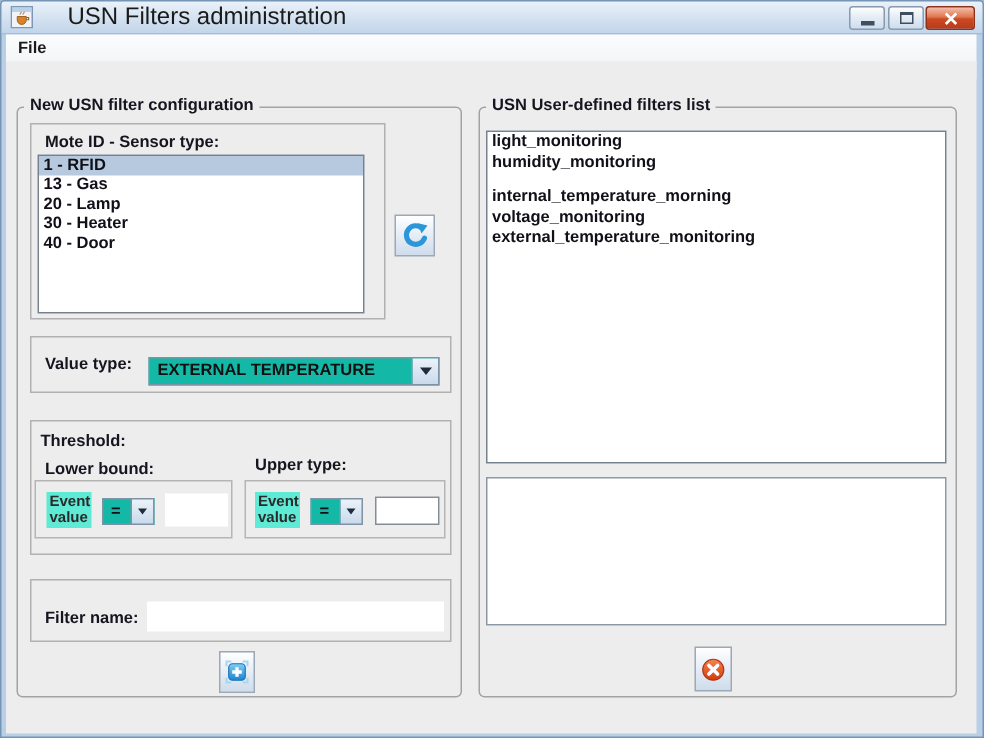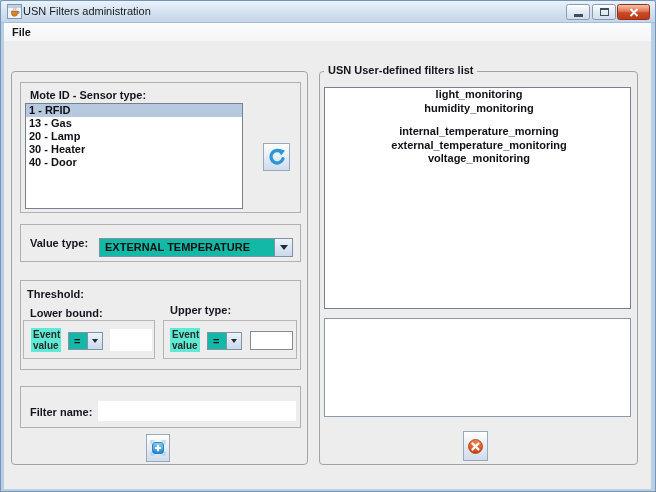--- a/index.html
+++ b/index.html
@@ -16,22 +16,22 @@
     color: #111;
   }
   
   .titlebar {
     position: absolute; left: 0; top: 0; width: 654px; height: 22px;
     background: linear-gradient(#eaf2fa, #d3e1f0 55%, #c3d5ea);
     border-bottom: 1px solid #a8bdd4;
   }
   .app-icon { position: absolute; left: 6px; top: 3px; width: 15px; height: 15px; }
   .win-title {
-    position: absolute; left: 22px; top: 0; line-height: 21px;
-    font-size: 11px; color: #1a1a1a; white-space: nowrap;
+    position: absolute; left: 44px; top: 0; line-height: 21px;
+    font-size: 16px; color: #1a1a1a; white-space: nowrap;
   }
   .winbtn {
     position: absolute; top: 3px; height: 16px;
     border-radius: 2.5px;
     display: flex; align-items: center; justify-content: center;
     cursor: default;
   }
   .winbtn.minb, .winbtn.maxb {
     width: 24px;
     background: linear-gradient(#fdfeff, #e5edf5 45%, #cfdded);
@@ -146,22 +146,23 @@
     </div>
   </div>
 
   <div class="menubar">
     <span class="menu-item">File</span>
   </div>
 
   <div class="content"></div>
 
   <div class="fieldset" style="left:10px; top:70px; width:297px; height:394px;">
-
-    <div class="subpanel" style="left:8px; top:10px; width:281px; height:131px;">
+    <span class="legend">New USN filter configuration</span>
+
+    <div class="subpanel" style="left:8px; top:10px; width:237px; height:131px;">
       <span class="lbl" style="left:9px; top:6px;">Mote ID - Sensor type:</span>
       <div class="listbox" style="left:4px; top:20px; width:218px; height:106px;">
         <div class="li selected">1 - RFID</div>
         <div class="li">13 - Gas</div>
         <div class="li">20 - Lamp</div>
         <div class="li">30 - Heater</div>
         <div class="li">40 - Door</div>
       </div>
       <div class="tool-btn" style="left:242px; top:60px; width:27px; height:28px;">
         <svg width="18" height="18" viewBox="0 0 18 18">
@@ -225,26 +226,26 @@
         <path d="M1 4.2 V1 H4.2 M11.8 1 H15 V4.2 M15 11.8 V15 H11.8 M4.2 15 H1 V11.8" fill="none" stroke="#a8d8f0" stroke-width="1.4"></path>
         <rect x="2.5" y="2.5" width="11" height="11" rx="2.5" fill="url(#gb)" stroke="#1d6fb8" stroke-width="0.8"></rect>
         <path d="M8 4.8 V11.2 M4.8 8 H11.2" stroke="#fff" stroke-width="2.2"></path>
       </svg>
     </div>
   </div>
 
   <div class="fieldset" style="left:318px; top:70px; width:319px; height:394px;">
     <span class="legend">USN User-defined filters list</span>
 
-    <div class="listbox" style="left:4px; top:15px; width:307px; height:222px;text-align:center;">
+    <div class="listbox" style="left:4px; top:15px; width:307px; height:222px;">
       <div class="li" style="height:13.5px; line-height:13.5px;">light_monitoring</div>
       <div class="li" style="height:13.5px; line-height:13.5px;">humidity_monitoring</div>
       <div class="li" style="height:13.5px; line-height:13.5px;margin-top:10px;">internal_temperature_morning</div>
+      <div class="li" style="height:13.5px; line-height:13.5px;">voltage_monitoring</div>
       <div class="li" style="height:13.5px; line-height:13.5px;">external_temperature_monitoring</div>
-      <div class="li" style="height:13.5px; line-height:13.5px;">voltage_monitoring</div>
     </div>
 
     <div class="listbox" style="left:4px; top:246px; width:307px; height:99px; border-color:#8b98a6;">
       <span></span>
     </div>
 
     <div class="tool-btn" style="left:143px; top:359px; width:25px; height:30px;">
       <svg width="17" height="17" viewBox="0 0 17 17">
         <defs>
           <linearGradient id="gr" x1="0" y1="0" x2="0" y2="1">

